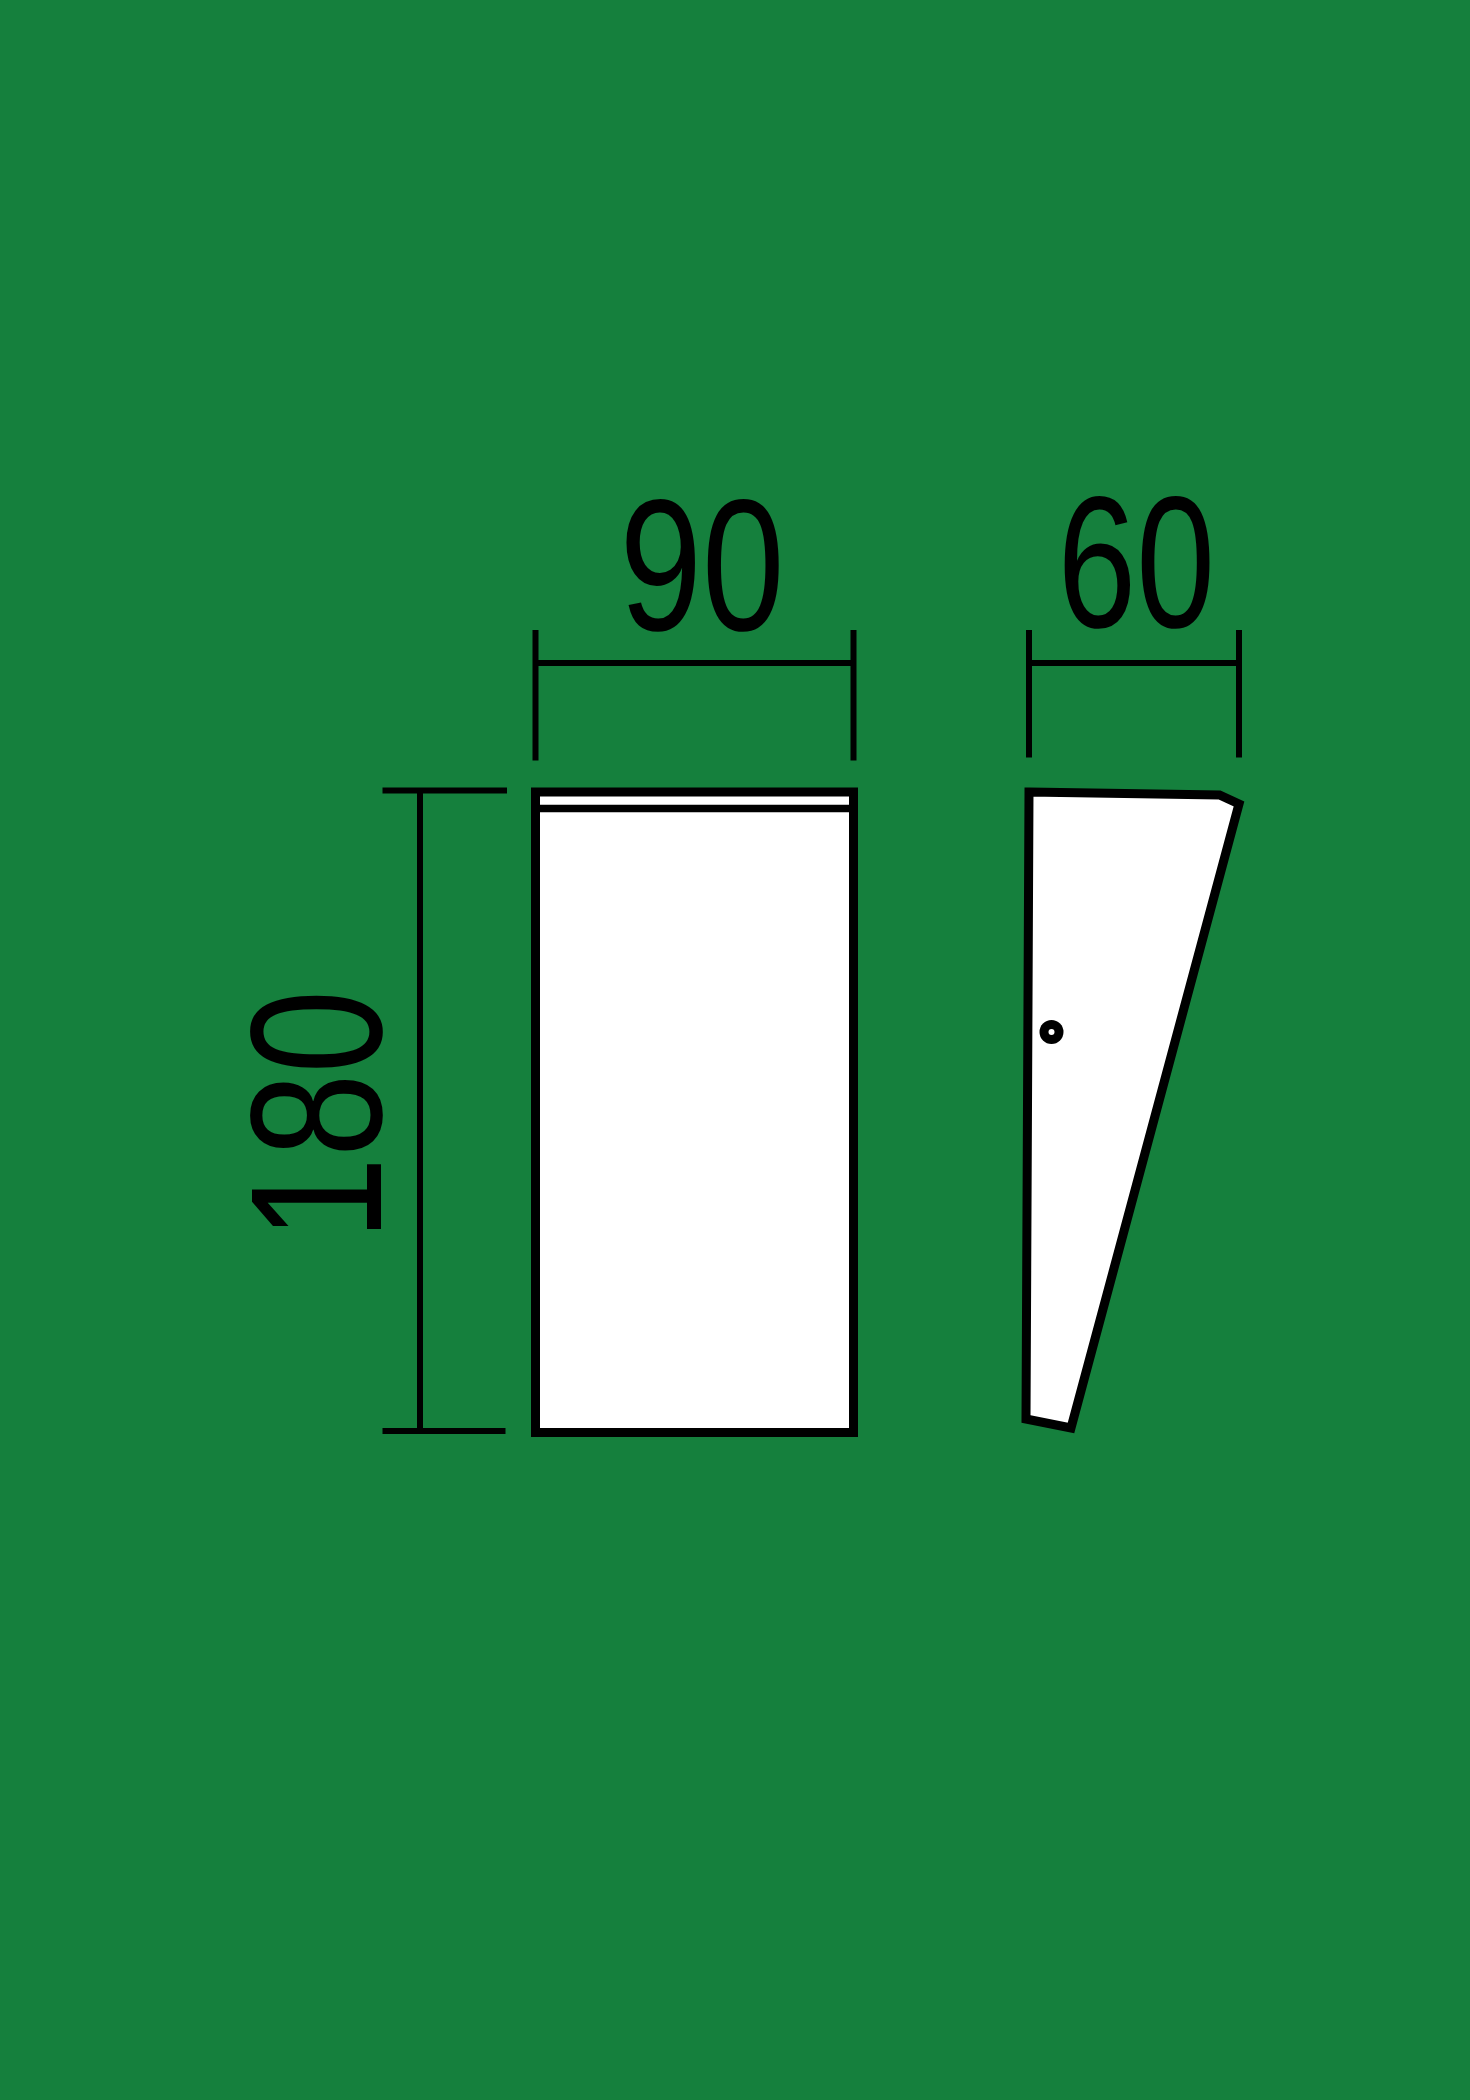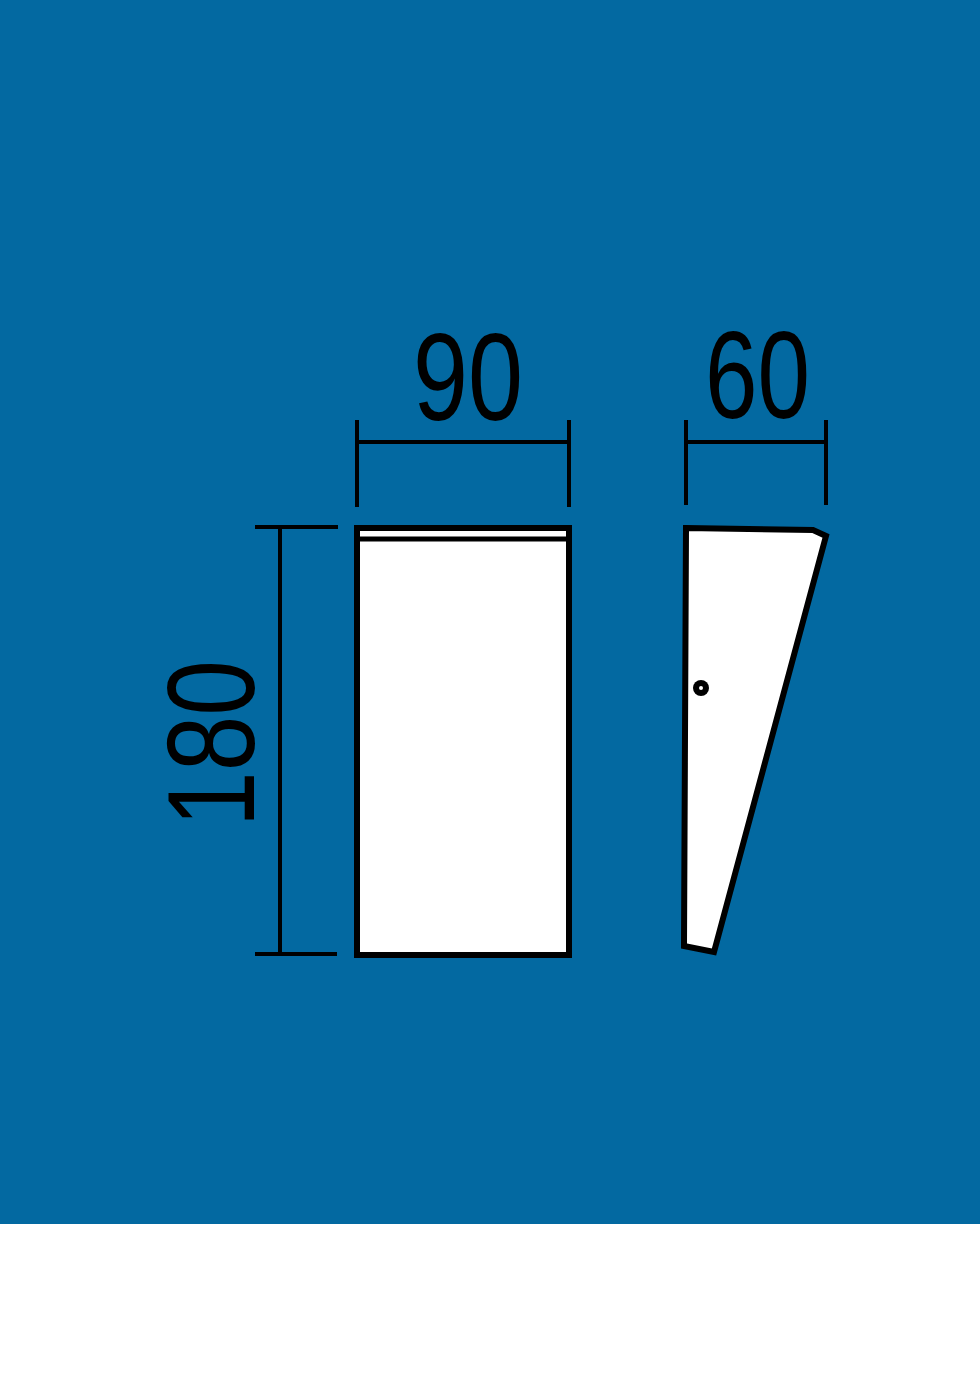--- a/index.html
+++ b/index.html
@@ -3,22 +3,22 @@
 <meta charset="utf-8">
 <style>
   html, body {
     margin: 0;
     padding: 0;
     background: #ffffff;
   }
   .canvas-wrap {
     position: relative;
     width: 980px;
-    height: 1224px;
-    background: #0369a1;
+    height: 1400px;
+    background: #15803d;
     overflow: hidden;
     font-family: "Liberation Sans", sans-serif;
   }
   svg {
     display: block;
   }
   .dim-label {
     font-family: "Liberation Sans", sans-serif;
     font-size: 125px;
     font-weight: 400;

